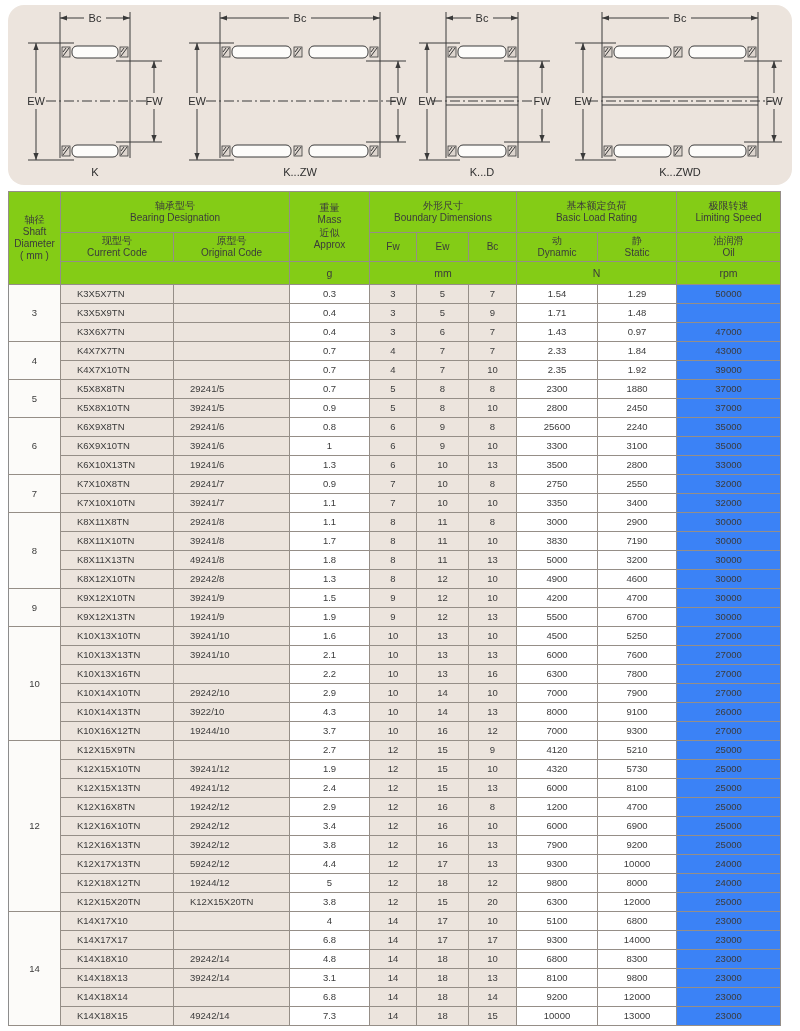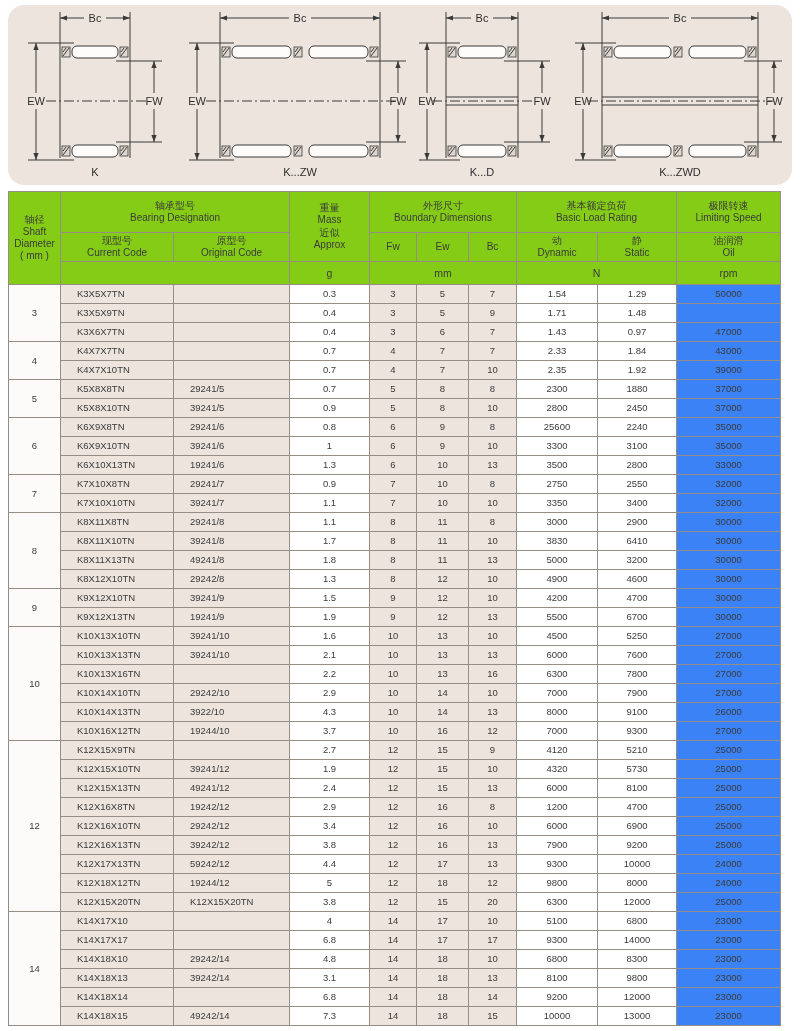--- a/index.html
+++ b/index.html
@@ -443,21 +443,21 @@
           <td class="c-oil">30000</td>
         </tr>
         <tr>
           <td class="c-cur">K8X11X10TN</td>
           <td class="c-org">39241/8</td>
           <td class="c-mass">1.7</td>
           <td class="c-fw">8</td>
           <td class="c-ew">11</td>
           <td class="c-bc">10</td>
           <td class="c-dyn">3830</td>
-          <td class="c-stat">6410</td>
+          <td class="c-stat">7190</td>
           <td class="c-oil">30000</td>
         </tr>
         <tr>
           <td class="c-cur">K8X11X13TN</td>
           <td class="c-org">49241/8</td>
           <td class="c-mass">1.8</td>
           <td class="c-fw">8</td>
           <td class="c-ew">11</td>
           <td class="c-bc">13</td>
           <td class="c-dyn">5000</td>

